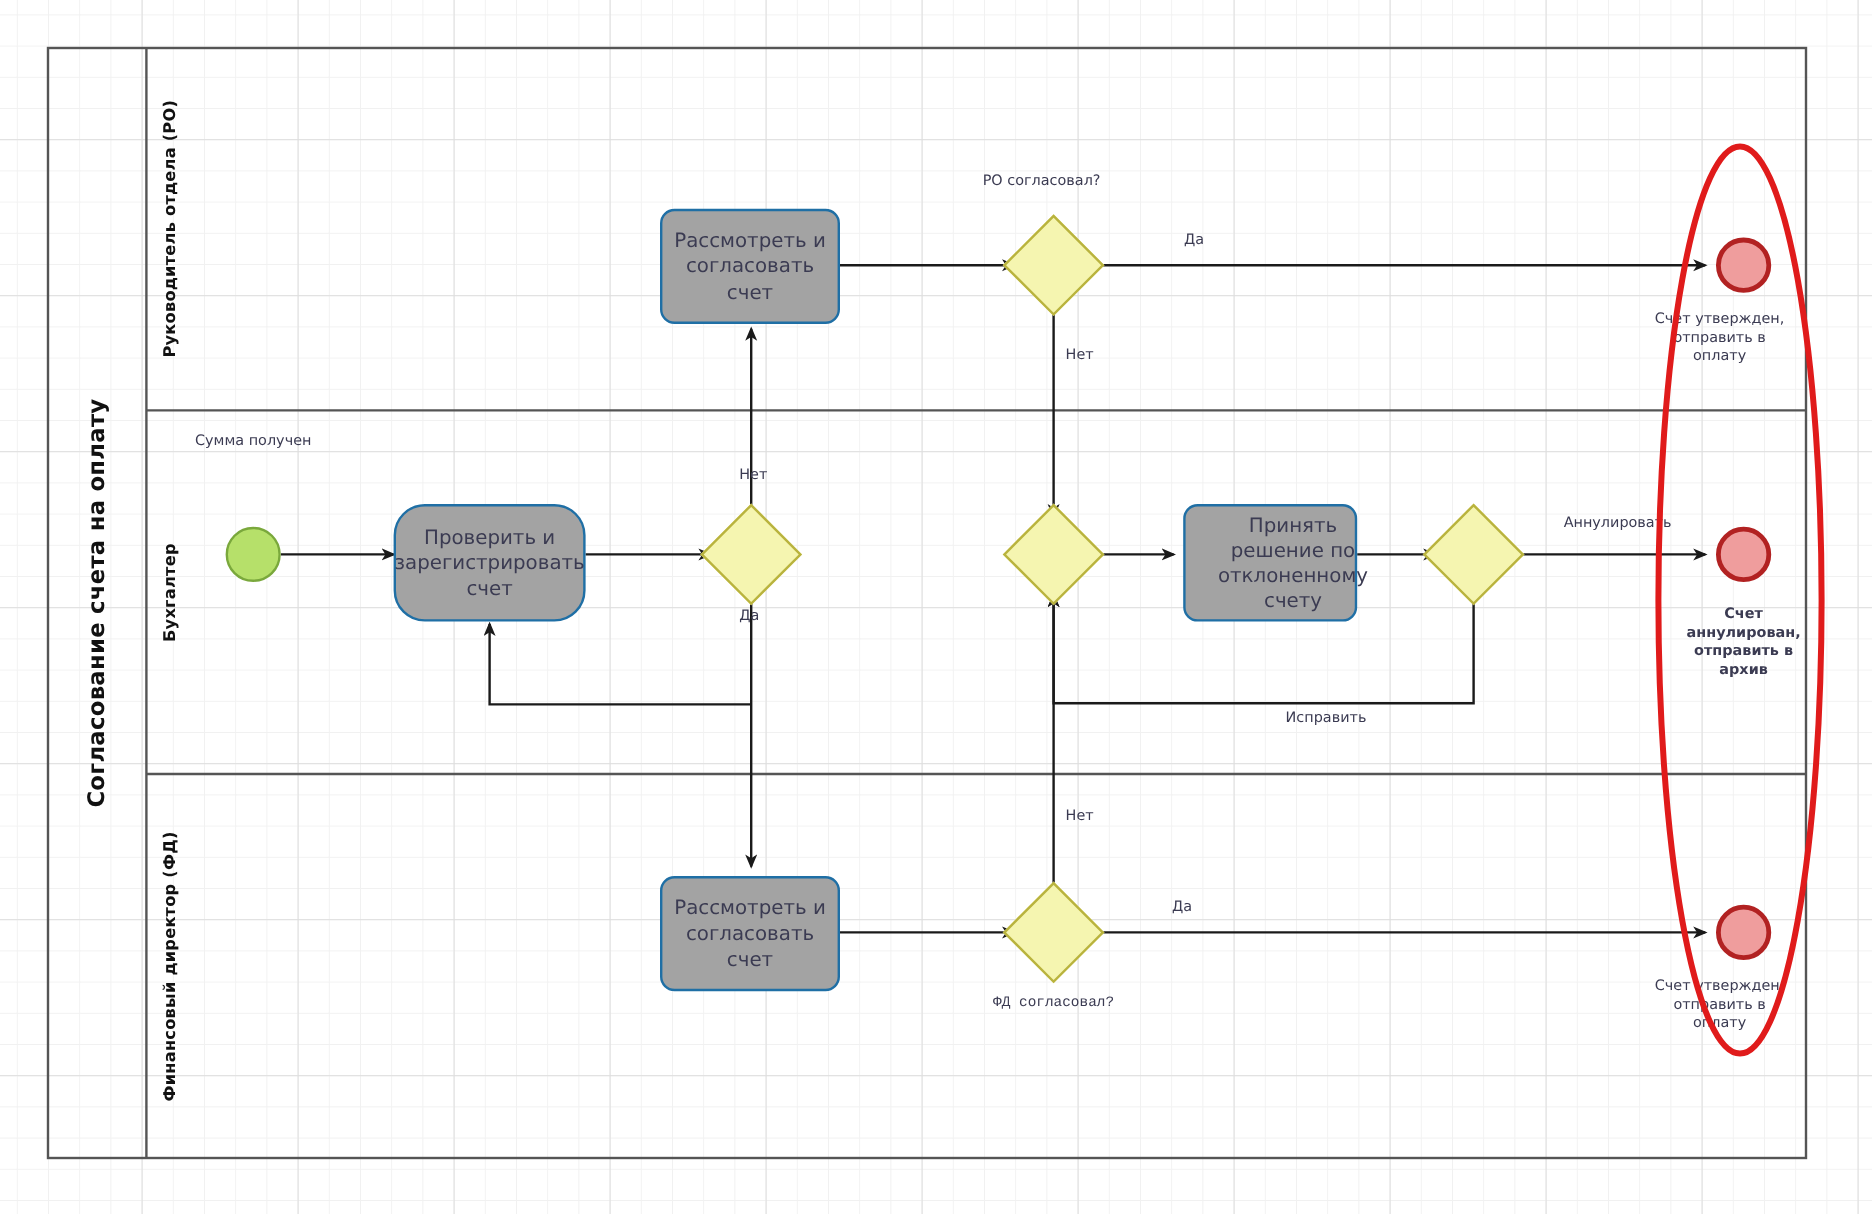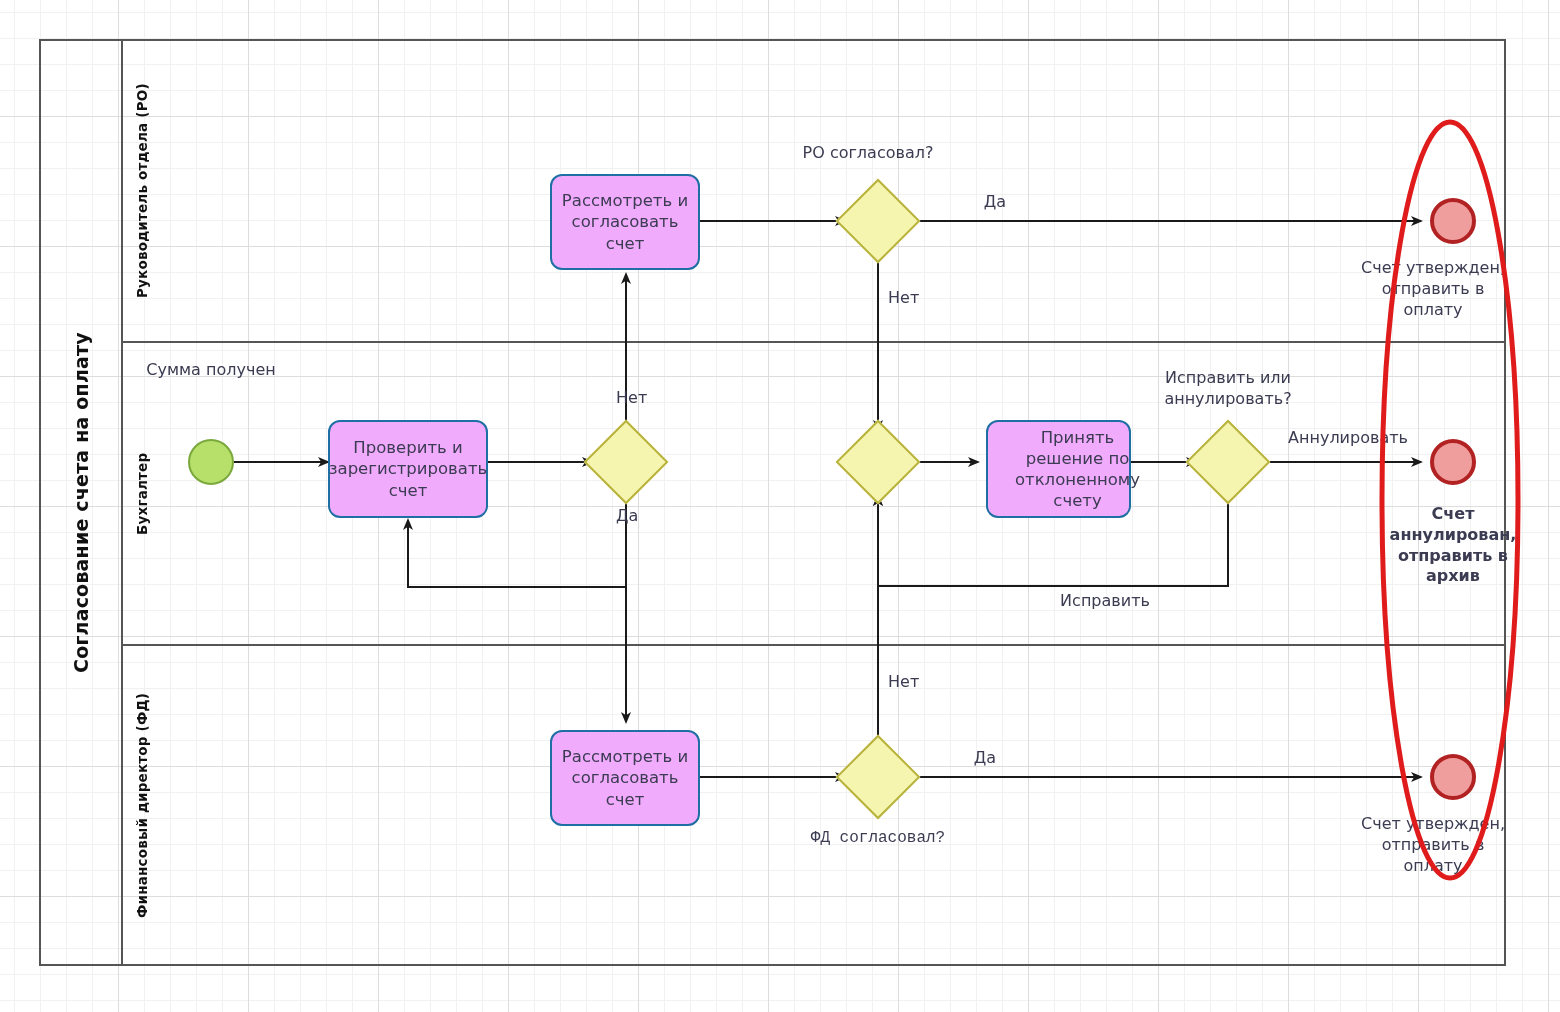--- a/index.html
+++ b/index.html
@@ -29,21 +29,21 @@
     opacity:0;
   }
   #canvas{position:absolute;left:0;top:0;width:1560px;height:1012px;}
   svg.layer{position:absolute;left:0;top:0;width:1560px;height:1012px;overflow:visible;}
 
   .node{position:absolute;box-sizing:border-box;}
 
   .task{
     border:2.5px solid #1f6fa5;
     border-radius:12px;
-    background:#f0abfc;
+    background:#a3a3a3;
     color:#3b3b52;
     display:flex;align-items:center;justify-content:center;text-align:center;
     font-size:16.5px;line-height:1.28;
     padding:4px 6px;
   }
   .gw{
     width:60px;height:60px;
     background:#f5f5b0;
     border:2.5px solid #b9b33e;
     transform:rotate(45deg);
@@ -51,21 +51,21 @@
   .ev-start{
     width:46px;height:46px;border-radius:50%;
     background:#b6e06a;border:2.5px solid #7aa83c;
   }
   .ev-end{
     width:46px;height:46px;border-radius:50%;
     background:#ef9d9d;border:4.5px solid #b22222;
   }
   .lbl{
     position:absolute;
-    font-size:16px;color:#3b3b52;
+    font-size:12px;color:#3b3b52;
     text-align:center;line-height:1.3;
     white-space:pre-line;
   }
   .lane-title{
     position:absolute;
     font-weight:bold;color:#111;
     writing-mode:vertical-rl;transform:rotate(180deg);
     display:flex;align-items:center;justify-content:center;
     letter-spacing:.2px;
   }
@@ -130,21 +130,21 @@
 
       <path d="M910,777 L1421,777"></path>
     </g>
 
     <path d="M878,745 L878,496" stroke="#1a1a1a" stroke-width="2" fill="none" marker-end="url(#ah)"></path>
   </svg>
 
   <div class="node ev-start" style="left:188px;top:439px;"></div>
   <div class="lbl" style="left:118px;top:360px;width:186px;">Сумма получен</div>
 
-  <div class="node task" style="left:328px;top:420px;width:160px;height:98px;">Проверить и
+  <div class="node task" style="left:328px;top:420px;width:160px;height:98px;border-radius:26px;">Проверить и
 зарегистрировать
 счет</div>
 
   <div class="node gw" style="left:596px;top:432px;"></div>
   <div class="lbl" style="left:616px;top:388px;width:80px;text-align:left;">Нет</div>
   <div class="lbl" style="left:616px;top:506px;width:80px;text-align:left;">Да</div>
 
   <div class="node task" style="left:550px;top:174px;width:150px;height:96px;">Рассмотреть и
 согласовать
 счет</div>
@@ -160,22 +160,20 @@
 оплату</div>
 
   <div class="node gw" style="left:848px;top:432px;"></div>
 
   <div class="node task" style="left:986px;top:420px;width:145px;height:98px;padding-left:44px;">Принять
 решение по
 отклоненному
 счету</div>
 
   <div class="node gw" style="left:1198px;top:432px;"></div>
-  <div class="lbl" style="left:1138px;top:368px;width:180px;">Исправить или
-аннулировать?</div>
   <div class="lbl" style="left:1268px;top:428px;width:160px;">Аннулировать</div>
   <div class="lbl" style="left:1020px;top:591px;width:170px;">Исправить</div>
 
   <div class="node ev-end" style="left:1430px;top:439px;"></div>
   <div class="lbl" style="left:1348px;top:504px;width:210px;font-weight:bold;">Счет
 аннулирован,
 отправить в
 архив</div>
 
   <div class="node task" style="left:550px;top:730px;width:150px;height:96px;">Рассмотреть и

